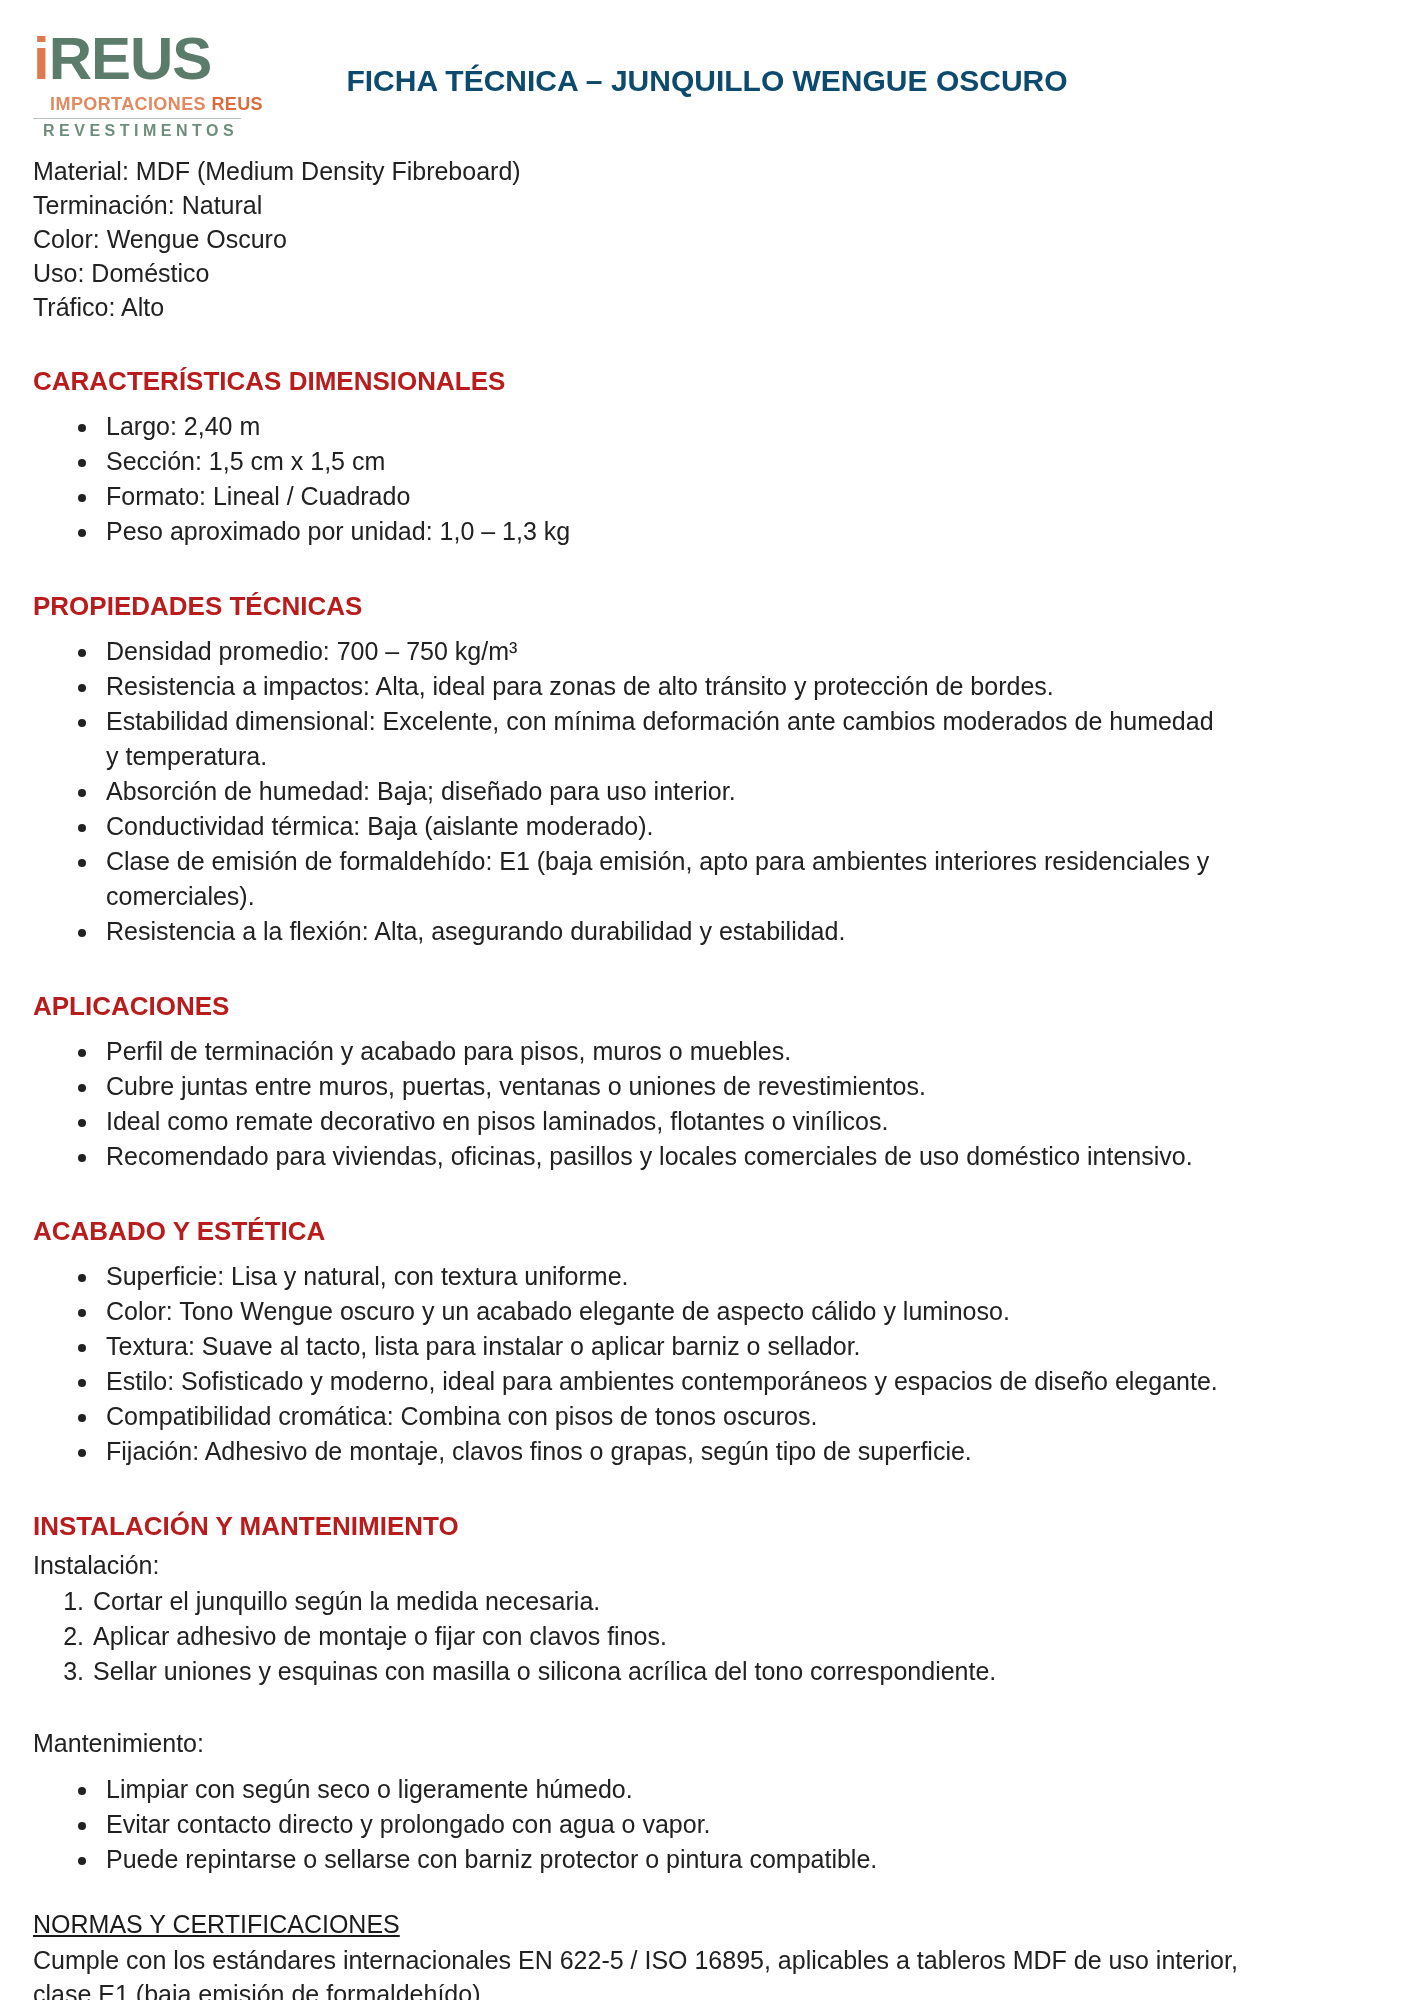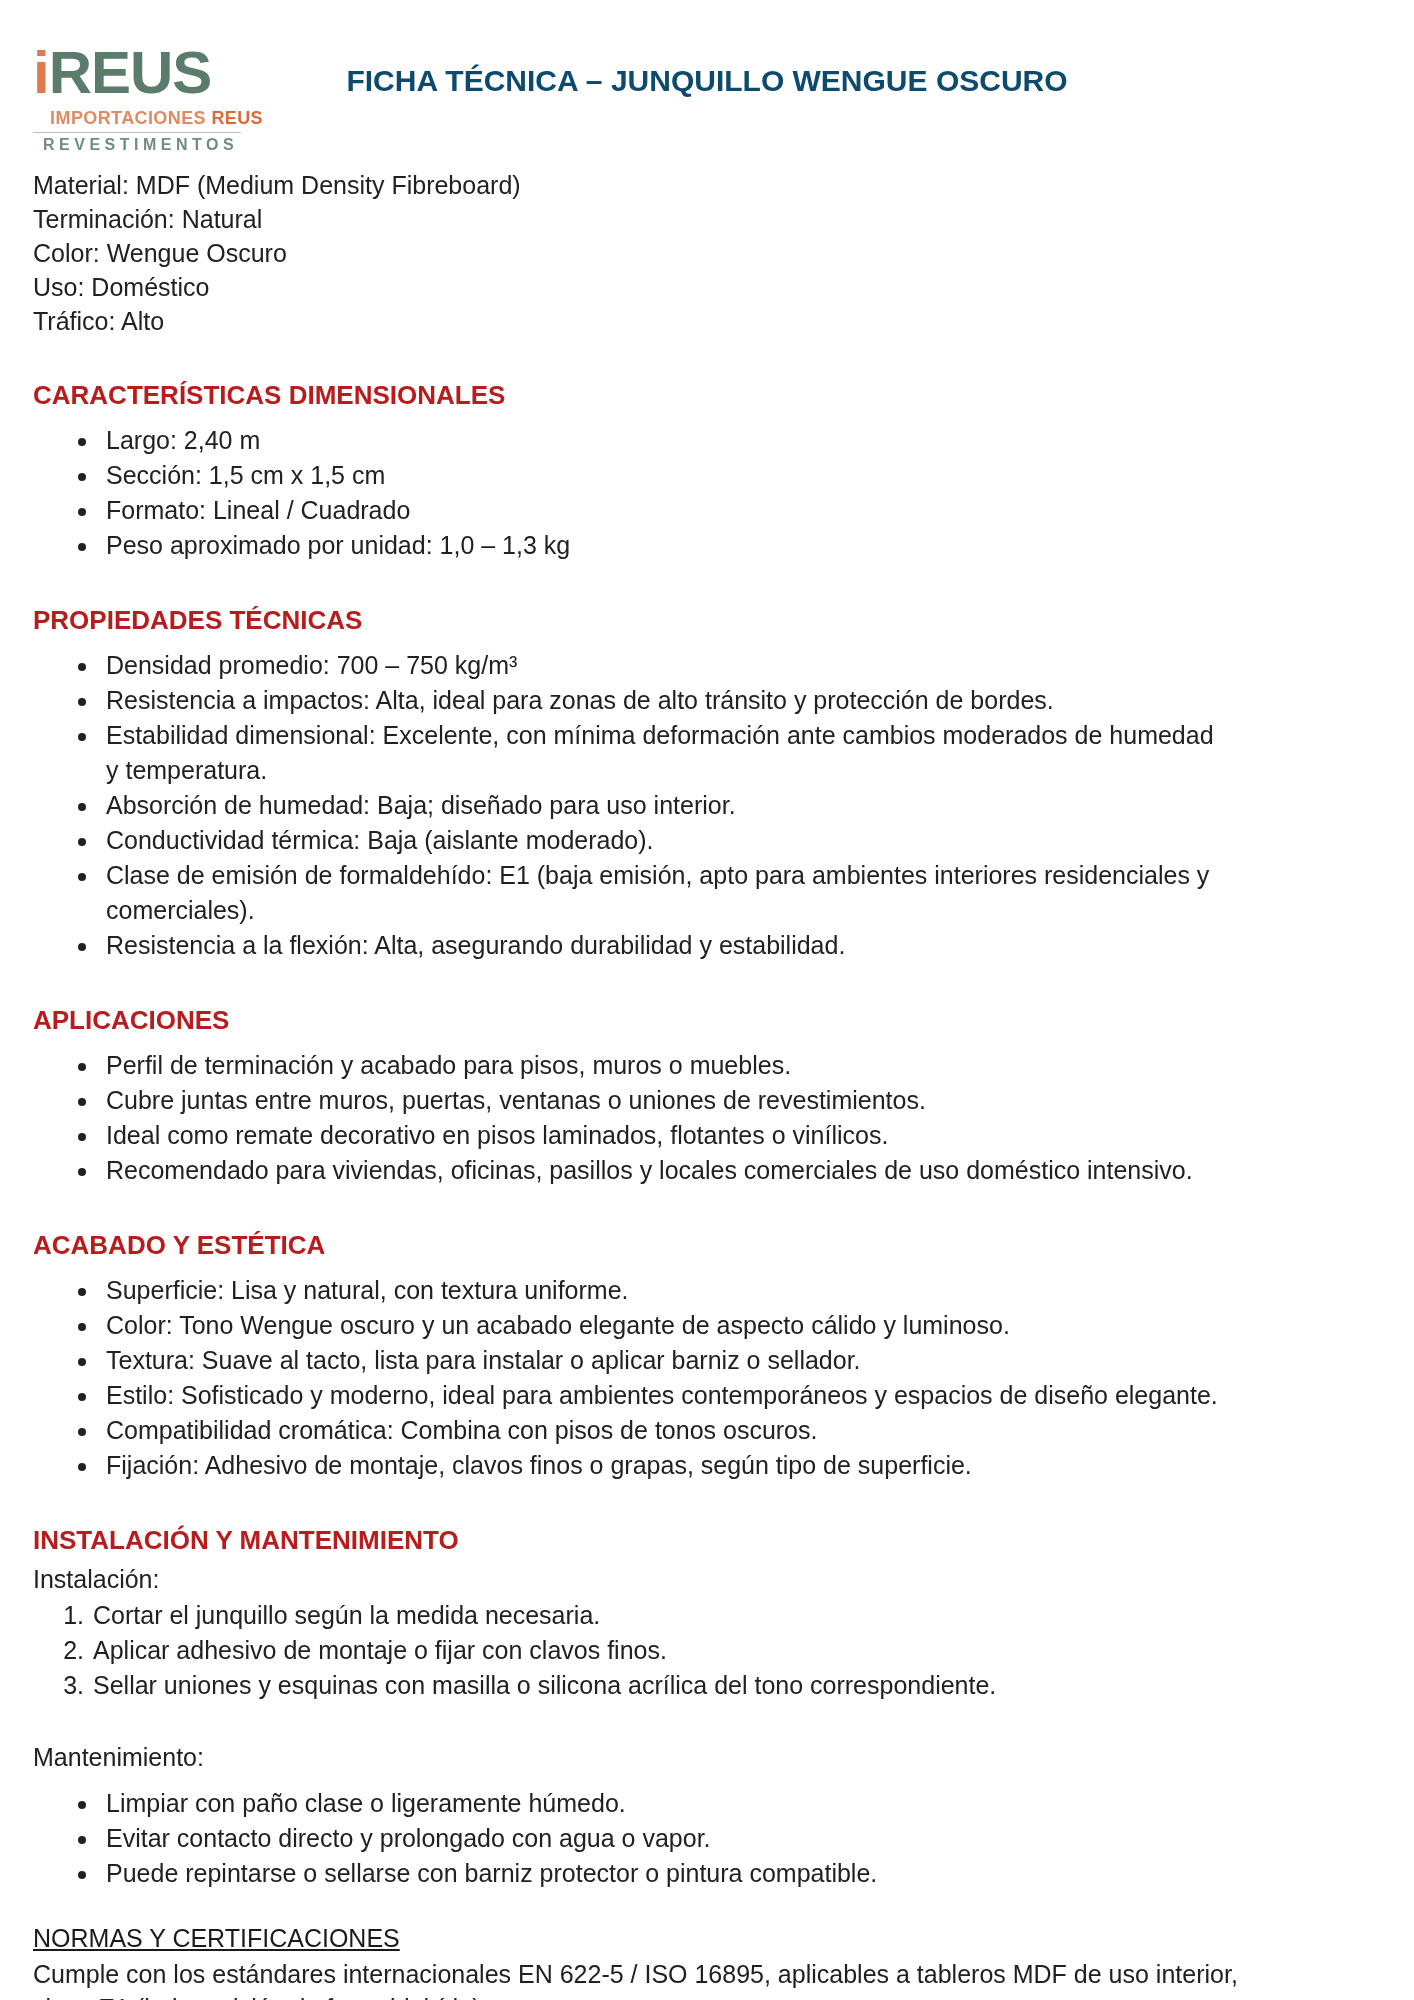--- a/index.html
+++ b/index.html
@@ -20,21 +20,21 @@
     width: 1414px;
     height: 2000px;
     padding: 24px 0 0 33px;
     background: #ffffff;
   }
   .content {
     width: 1205px;
   }
 
   
-  .logo { margin-top: 20px; width: 230px; }
+  .logo { margin-top: 6px; width: 230px; }
   .logo-wordmark {
     font-size: 60px;
     font-weight: bold;
     line-height: 58px;
     letter-spacing: -1px;
     white-space: nowrap;
   }
   .logo-i    { color: #DD7B4F; }
   .logo-brand{ color: #5C7C6B; }
   .logo-sub {
@@ -199,21 +199,21 @@
     <section>
       <h2 class="section-heading">INSTALACIÓN Y MANTENIMIENTO</h2>
       <p class="sub-label">Instalación:</p>
       <ol class="steps">
         <li>Cortar el junquillo según la medida necesaria.</li>
         <li>Aplicar adhesivo de montaje o fijar con clavos finos.</li>
         <li>Sellar uniones y esquinas con masilla o silicona acrílica del tono correspondiente.</li>
       </ol>
       <p class="sub-label maintenance">Mantenimiento:</p>
       <ul class="bullets">
-        <li>Limpiar con paño clase o ligeramente húmedo.</li>
+        <li>Limpiar con según seco o ligeramente húmedo.</li>
         <li>Evitar contacto directo y prolongado con agua o vapor.</li>
         <li>Puede repintarse o sellarse con barniz protector o pintura compatible.</li>
       </ul>
     </section>
 
     <section>
       <h3 class="norms-heading">NORMAS Y CERTIFICACIONES</h3>
       <p class="norms-text">Cumple con los estándares internacionales EN 622-5 / ISO 16895, aplicables a tableros MDF de uso interior, clase E1 (baja emisión de formaldehído).</p>
     </section>
 

